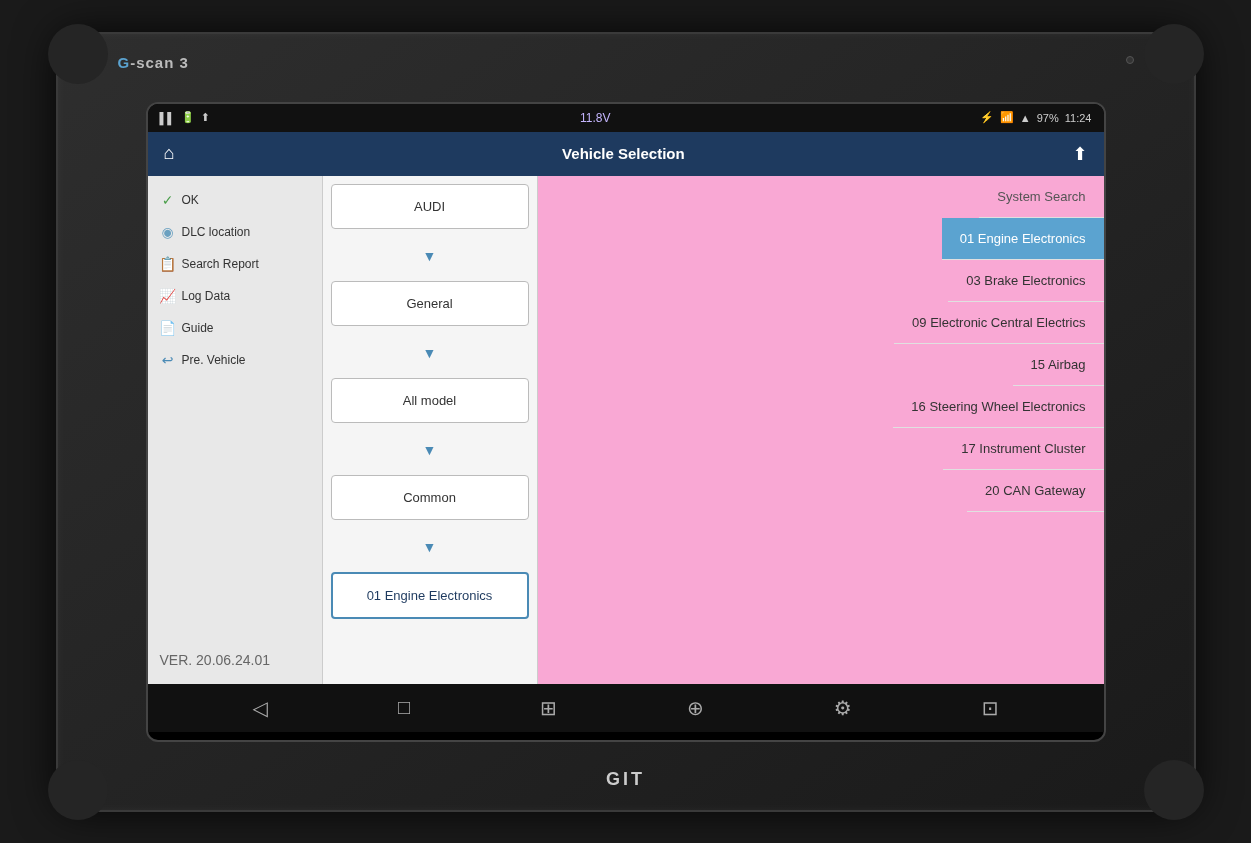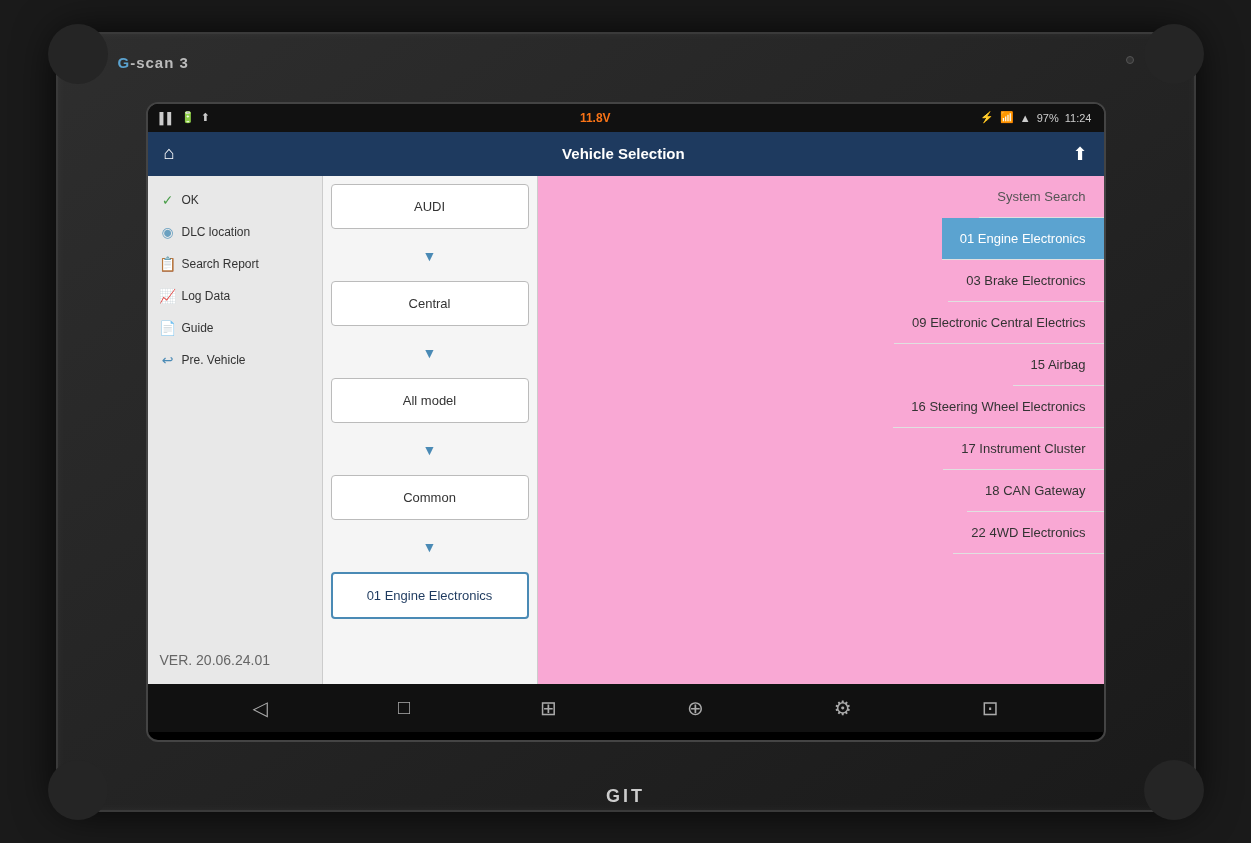--- a/index.html
+++ b/index.html
@@ -42,21 +42,21 @@
       height: 28px;
       background: #111;
       display: flex;
       align-items: center;
       justify-content: space-between;
       padding: 0 12px;
       font-size: 11px;
       color: #ccc;
     }
     .status-left { display: flex; align-items: center; gap: 6px; }
-    .status-center { color: #f97316; font-weight: bold; font-size: 12px; }
+    .status-center { color: #c4b5fd; font-weight: normal; font-size: 12px; }
     .status-right { display: flex; align-items: center; gap: 6px; font-size: 11px; }
 
     
     .app-area {
       height: 552px;
       display: flex;
       flex-direction: column;
       background: #f0f0f0;
     }
 
@@ -193,21 +193,21 @@
       padding: 0 40px;
     }
     .nav-btn {
       color: #aaa;
       font-size: 20px;
       cursor: pointer;
       padding: 4px 12px;
     }
     .brand-bottom {
       position: absolute;
-      bottom: 3px;
+      bottom: 20px;
       left: 50%;
       transform: translateX(-50%);
       color: #ccc;
       font-size: 18px;
       font-weight: bold;
       letter-spacing: 3px;
     }
     .camera-dot {
       position: absolute;
       top: 22px;
@@ -310,39 +310,38 @@
           <div class="sidebar-item sidebar-prev">
             <span class="sidebar-icon">↩</span>
             <span>Pre. Vehicle</span>
           </div>
           <div class="sidebar-version">VER. 20.06.24.01</div>
         </div>
 
         <div class="middle-col">
           <div class="middle-btn">AUDI</div>
           <div class="chevron-down">▼</div>
-          <div class="middle-btn">Central</div>
+          <div class="middle-btn">General</div>
           <div class="chevron-down">▼</div>
           <div class="middle-btn">All model</div>
           <div class="chevron-down">▼</div>
           <div class="middle-btn">Common</div>
           <div class="chevron-down">▼</div>
           <div class="middle-btn selected">01 Engine Electronics</div>
         </div>
 
         <div class="right-list">
           <div class="list-item system-search">System Search</div>
           <div class="list-item selected">01 Engine Electronics</div>
           <div class="list-item">03 Brake Electronics</div>
           <div class="list-item">09 Electronic Central Electrics</div>
           <div class="list-item">15 Airbag</div>
           <div class="list-item">16 Steering Wheel Electronics</div>
           <div class="list-item">17 Instrument Cluster</div>
-          <div class="list-item">18 CAN Gateway</div>
-          <div class="list-item">22 4WD Electronics</div>
+          <div class="list-item">20 CAN Gateway</div>
         </div>
       </div>
     </div>
 
     <div class="bottom-nav">
       <div class="nav-btn">◁</div>
       <div class="nav-btn">□</div>
       <div class="nav-btn">⊞</div>
       <div class="nav-btn">⊕</div>
       <div class="nav-btn">⚙</div>

